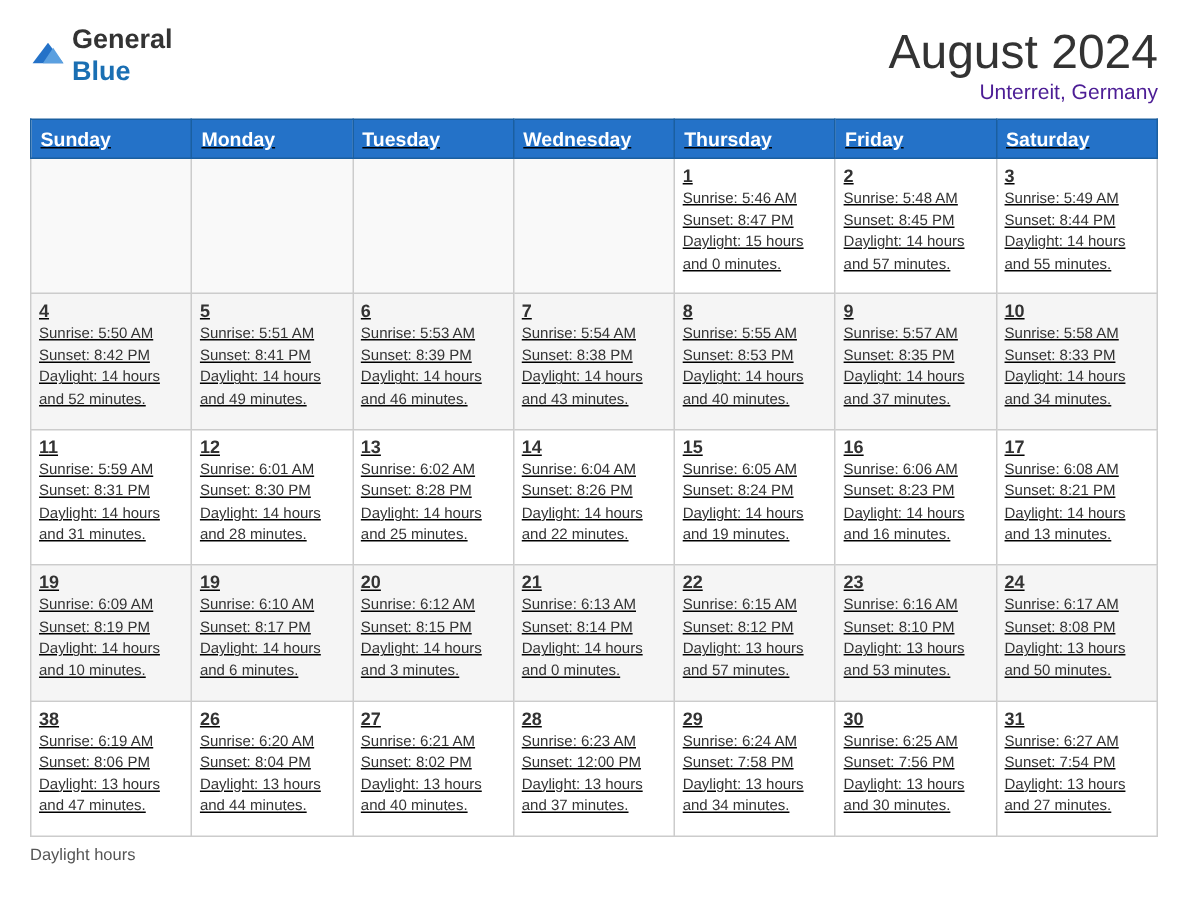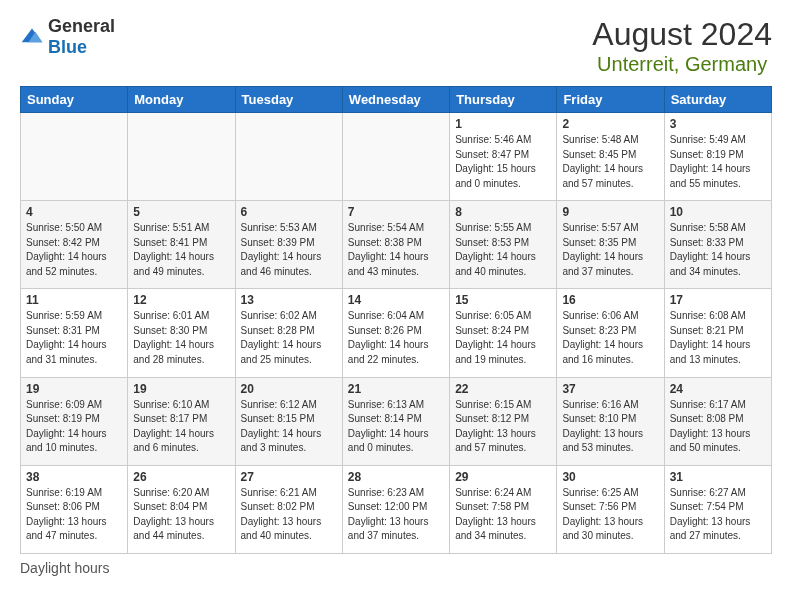--- a/index.html
+++ b/index.html
@@ -37,38 +37,39 @@
       font-size: 18px;
       font-weight: bold;
       color: #1a6fb3;
       text-align: right;
     }
     .logo-icon {
       width: 24px;
       height: 24px;
     }
     .title-block {
-      text-align: center;
+      text-align: right;
       margin-left: 33px;
     }
     .month-year {
       font-size: 32px;
       font-weight: normal;
       color: #333;
     }
     .location {
-      font-size: 20px;
-      color: #4d7c0f;
+      font-size: 14px;
+      color: #4c1d95;
     }
     .calendar {
       flex: 1;
       border: 1px solid #ccc;
       border-collapse: collapse;
       width: 100%;
       table-layout: fixed;
+      text-decoration: underline;
     }
     .calendar th {
       background: #2472c8;
       color: #fff;
       text-align: left;
       padding: 5px 6px;
       font-size: 13px;
       border: 1px solid #1a5fa0;
     }
     .calendar td {
@@ -92,21 +93,21 @@
       margin-bottom: 2px;
       display: block;
     }
     .day-info {
       font-size: 10px;
       line-height: 1.45;
       color: #333;
     }
     .footer {
       margin-top: 6px;
-      font-size: 14px;
+      font-size: 11px;
       color: #555;
     }
   </style>
 </head>
 <body>
 
 <div class="page">
   <div class="header">
     <div class="logo">
       <svg class="logo-icon" viewBox="0 0 28 28">
@@ -152,21 +153,21 @@
           <td>
             <span class="day-num">2</span>
             <div class="day-info">Sunrise: 5:48 AM
 Sunset: 8:45 PM
 Daylight: 14 hours
 and 57 minutes.</div>
           </td>
           <td>
             <span class="day-num">3</span>
             <div class="day-info">Sunrise: 5:49 AM
-Sunset: 8:19 PM
+Sunset: 8:44 PM
 Daylight: 14 hours
 and 55 minutes.</div>
           </td>
         </tr>
         <tr>
           <td>
             <span class="day-num">4</span>
             <div class="day-info">Sunrise: 5:50 AM
 Sunset: 8:42 PM
 Daylight: 14 hours
@@ -296,21 +297,21 @@
 and 0 minutes.</div>
           </td>
           <td>
             <span class="day-num">22</span>
             <div class="day-info">Sunrise: 6:15 AM
 Sunset: 8:12 PM
 Daylight: 13 hours
 and 57 minutes.</div>
           </td>
           <td>
-            <span class="day-num">37</span>
+            <span class="day-num">23</span>
             <div class="day-info">Sunrise: 6:16 AM
 Sunset: 8:10 PM
 Daylight: 13 hours
 and 53 minutes.</div>
           </td>
           <td>
             <span class="day-num">24</span>
             <div class="day-info">Sunrise: 6:17 AM
 Sunset: 8:08 PM
 Daylight: 13 hours

